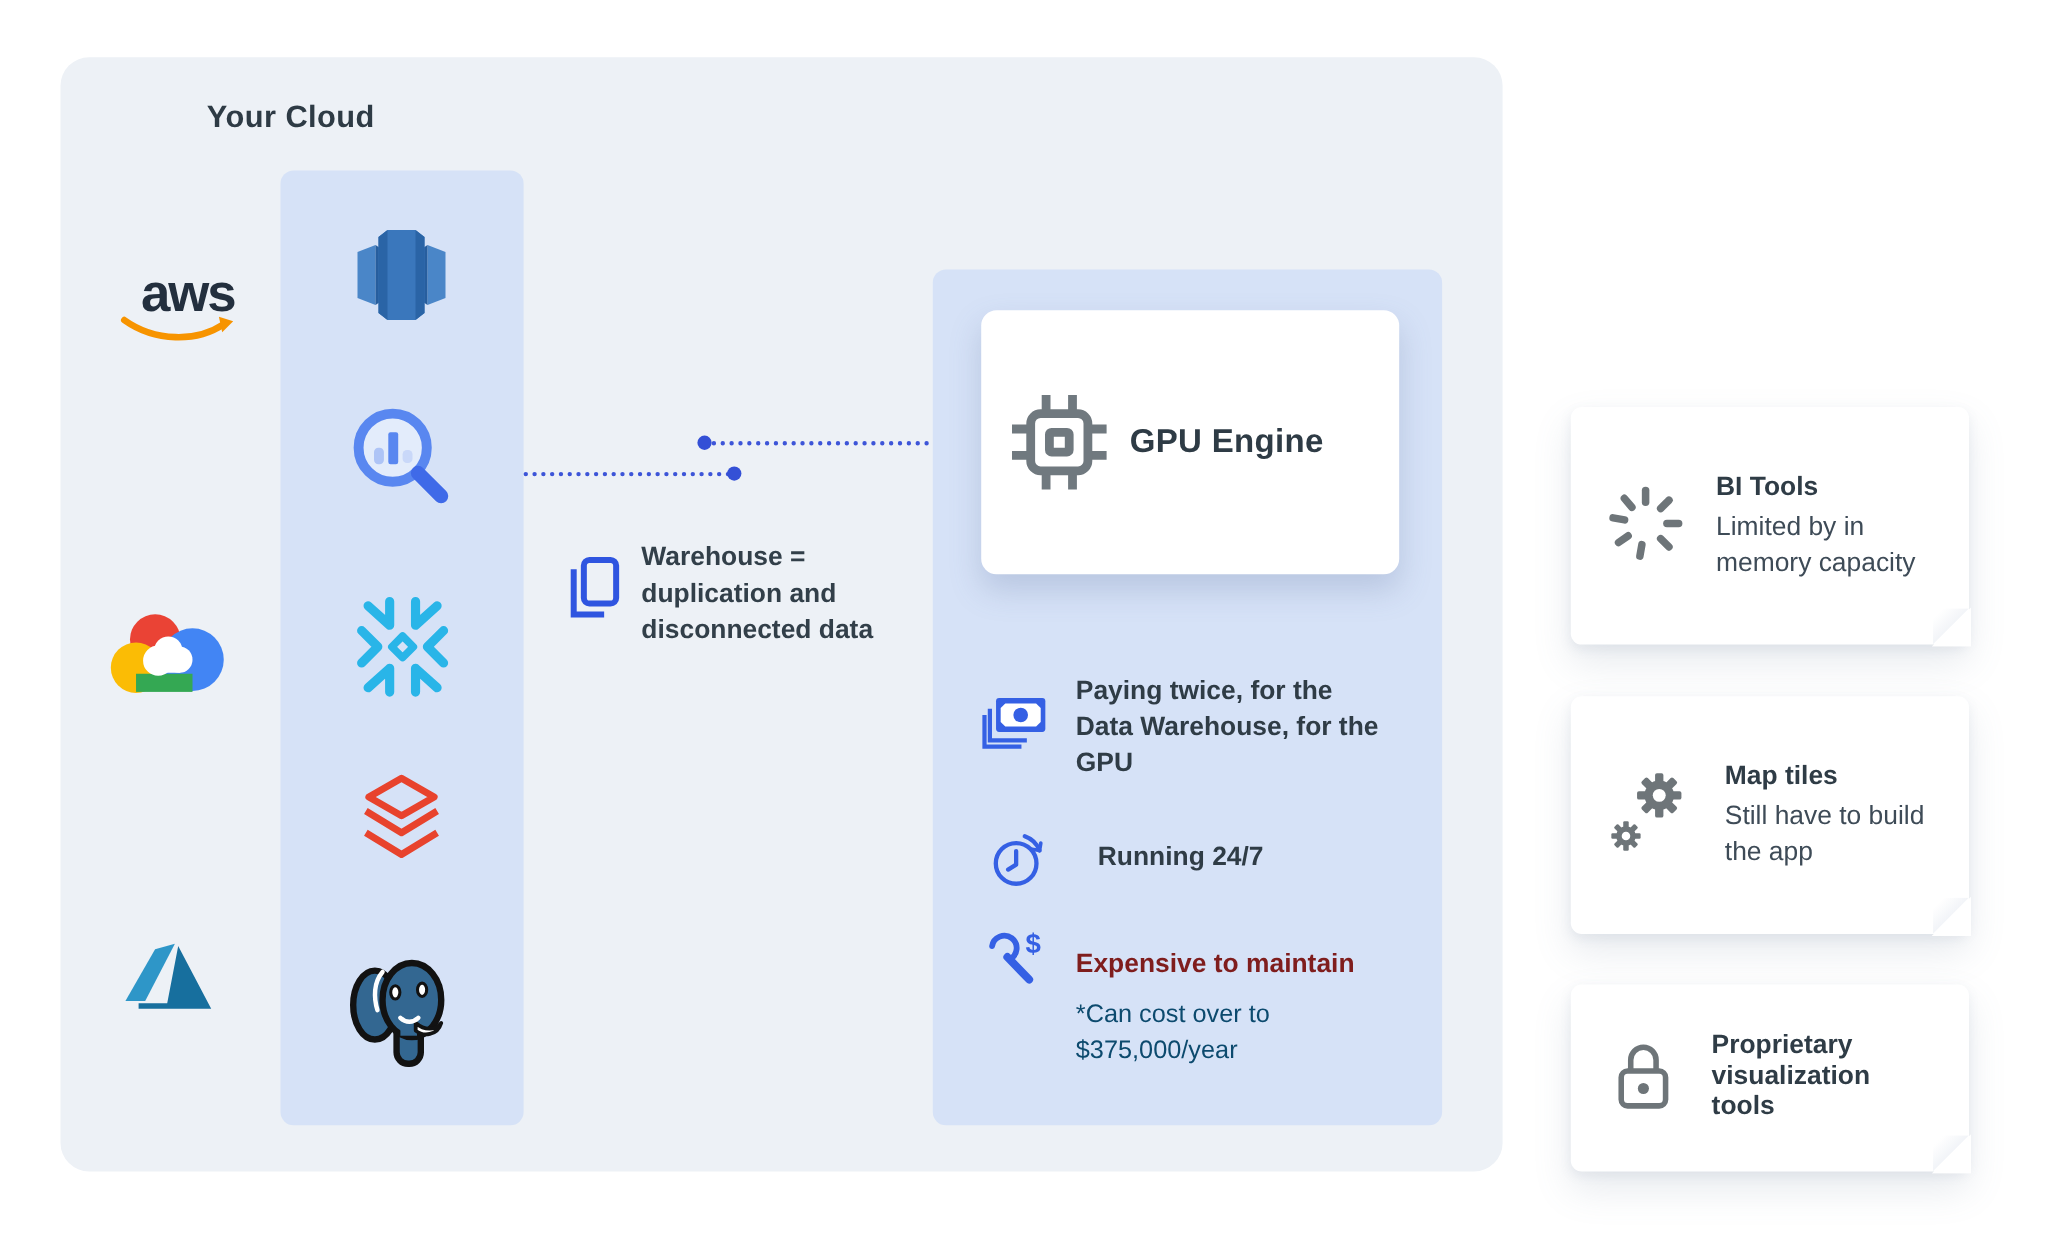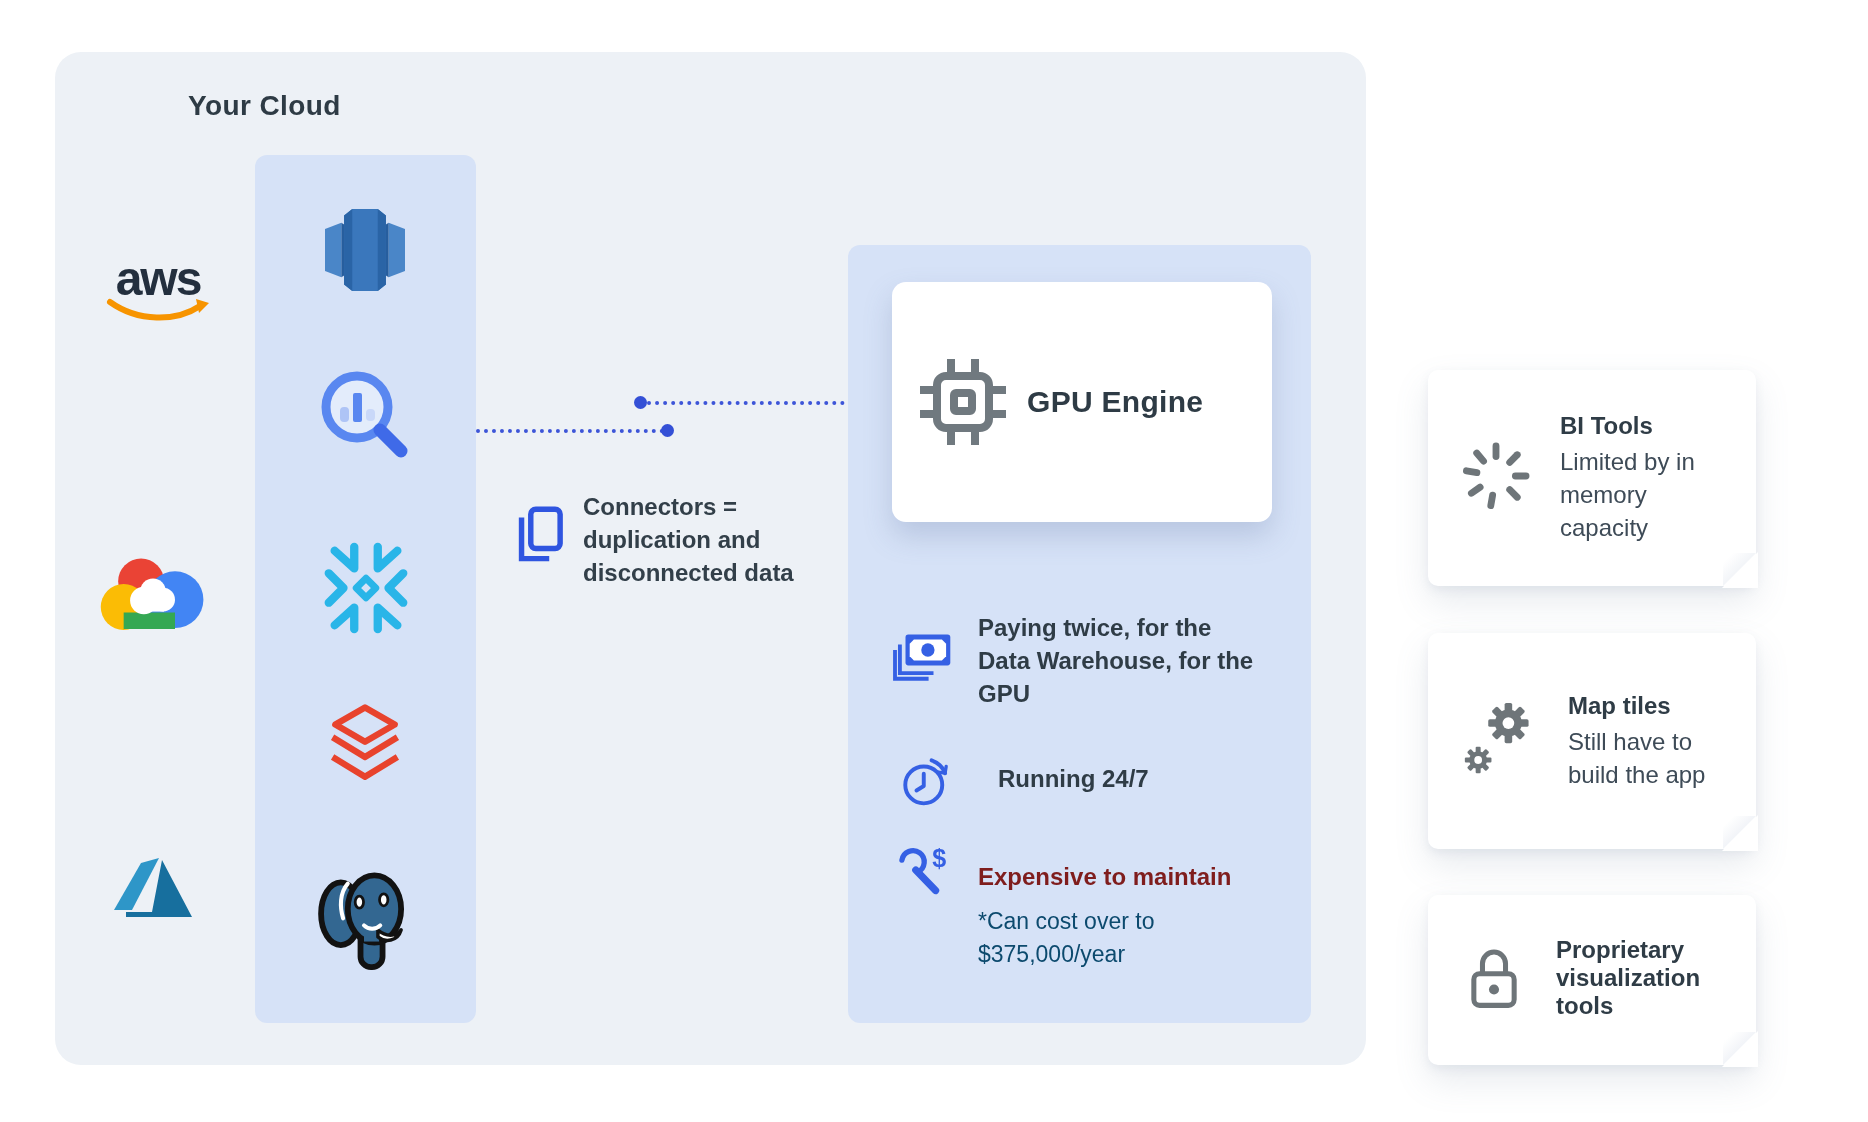--- a/index.html
+++ b/index.html
@@ -5,21 +5,21 @@
   html,body{margin:0;padding:0;background:#ffffff;}
   body{width:1868px;height:1122px;font-family:"Liberation Sans",sans-serif;}
   .stage{position:relative;width:1868px;height:1122px;background:#ffffff;overflow:hidden;}
 
   .cloud-box{position:absolute;left:55px;top:52px;width:1311px;height:1013px;
     background:#edf1f6;border-radius:26px;}
   .your-cloud-title{position:absolute;left:133px;top:38px;font-size:28px;font-weight:bold;
     color:#2e3b45;letter-spacing:.4px;}
 
   .provider{position:absolute;}
-  .aws-block{left:48px;top:208px;width:110px;text-align:center;}
+  .aws-block{left:48px;top:197px;width:110px;text-align:right;}
   .aws-text{font-size:48px;font-weight:bold;color:#232f3e;letter-spacing:-2px;line-height:.8;}
   .gcp-block{left:43px;top:498px;width:110px;height:92px;}
   .azure-block{left:49px;top:799px;width:100px;height:76px;}
 
   .tools-col{position:absolute;left:200px;top:103px;width:221px;height:868px;
     background:#d6e2f7;border-radius:12px;}
   .tool{position:absolute;}
 
   .connector-note{position:absolute;left:459px;top:438px;width:340px;}
   .connector-icon{position:absolute;left:0;top:14px;width:52px;height:64px;}
@@ -44,21 +44,21 @@
   .row1-icon{left:40px;top:382px;width:70px;height:60px;}
   .row1-text{position:absolute;left:130px;top:366px;width:288px;font-size:24px;font-weight:bold;
     color:#2f3c46;line-height:33px;}
   .row2-icon{left:50px;top:508px;width:56px;height:56px;}
   .row2-text{position:absolute;left:130px;top:520px;width:288px;font-size:24px;font-weight:bold;color:#2f3c46;margin-left:20px;}
   .row3-icon{left:46px;top:598px;width:66px;height:66px;}
   .row3-title{position:absolute;left:130px;top:618px;width:300px;font-size:24px;font-weight:bold;color:#7f1d1d;}
   .row3-note{position:absolute;left:130px;top:660px;width:250px;font-size:23px;font-weight:normal;
     color:#0c4a6e;line-height:33px;}
 
-  .note-card{position:absolute;left:1428px;width:328px;background:#ffffff;border-radius:10px;
+  .note-card{position:absolute;left:1428px;width:362px;background:#ffffff;border-radius:10px;
     box-shadow:0 16px 34px rgba(110,128,158,.16),0 4px 10px rgba(110,128,158,.10);
     display:flex;align-items:center;gap:26px;padding:0 26px 0 30px;box-sizing:border-box;}
   .note-card::before{content:"";position:absolute;right:-2px;bottom:-2px;width:36px;height:36px;
     background:#ffffff;clip-path:polygon(100% 0,100% 100%,0 100%);}
   .note-card::after{content:"";position:absolute;right:0;bottom:0;width:33px;height:33px;
     background:linear-gradient(135deg,#ffffff 15%,#eef1f6 60%,#dde3ec 100%);
     clip-path:polygon(0 0,100% 0,0 100%);}
   .card-1{top:370px;height:216px;}
   .card-2{top:633px;height:216px;}
   .card-3{top:895px;height:170px;}
@@ -165,21 +165,21 @@
       </div>
     </div>
 
     <div class="connector-note">
       <div class="connector-icon">
         <svg width="52" height="64" viewBox="0 0 62 74" fill="none" stroke="#2f55e0">
           <rect x="20" y="5" width="35" height="47" rx="6" stroke-width="6.5"></rect>
           <path d="M9,15 V64 H42" stroke-width="6.5"></path>
         </svg>
       </div>
-      <div class="connector-text">Connectors = duplication and disconnected data</div>
+      <div class="connector-text">Warehouse = duplication and disconnected data</div>
     </div>
 
     <div class="dotline dotline-low"></div>
     <div class="enddot enddot-low"></div>
     <div class="dotline dotline-high"></div>
     <div class="enddot enddot-high"></div>
 
     <div class="gpu-panel">
 
       <div class="gpu-card">

